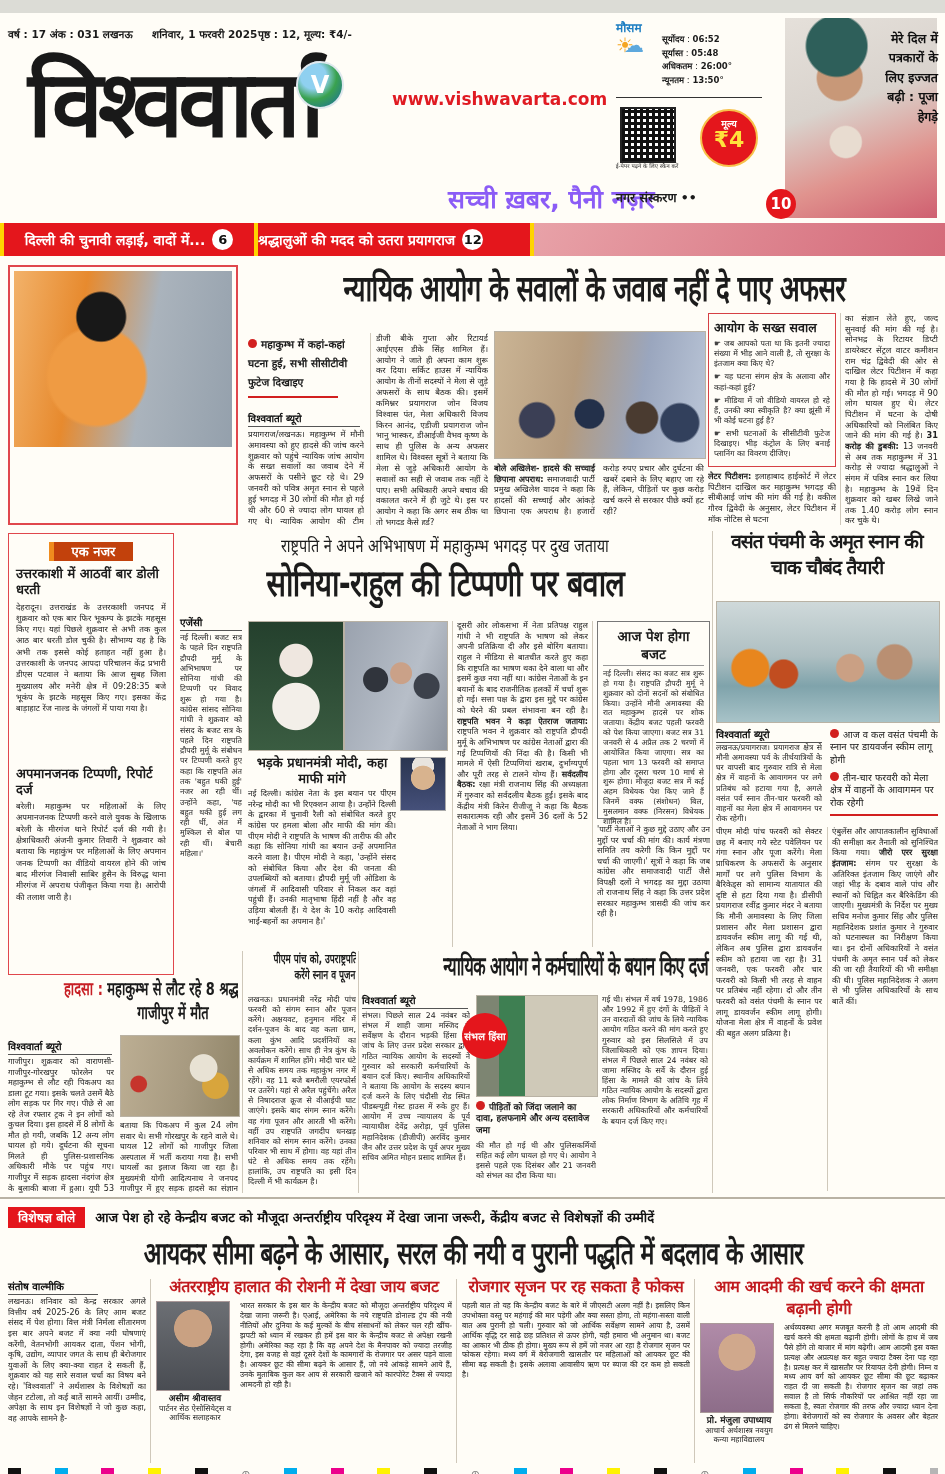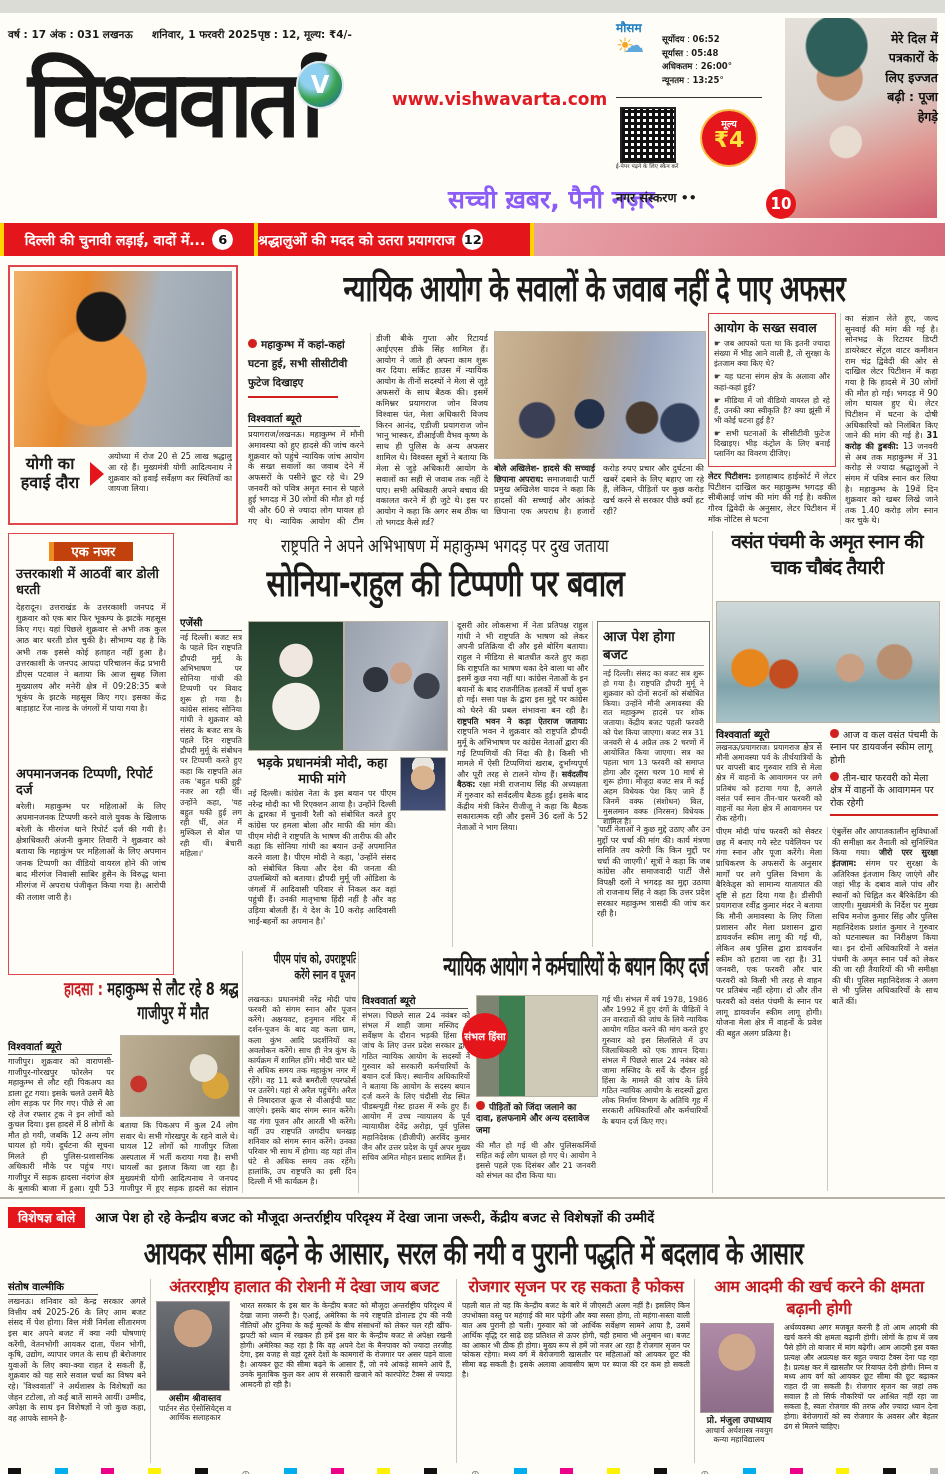--- a/index.html
+++ b/index.html
@@ -39,21 +39,21 @@
   <div class="abs bl" style="left:392px;top:76px;font-size:17px;color:#e01b22;z-index:4;text-shadow:0 0 3px #fff,0 0 3px #fff">www.vishwavarta.com</div>
   <div class="abs bl" style="left:448px;top:168px;font-size:25px;color:#8b5cf6">सच्ची ख़बर, पैनी नज़र</div>
 
   <div class="abs" style="left:616px;top:6px;width:146px;height:78px;border-bottom:1.5px solid #333">
     <div class="bl" style="color:#1d7ec2;font-size:12px">मौसम</div>
     <div class="abs" style="left:0;top:14px;width:42px;height:40px;font-size:20px"><span style="color:#f5a623">☀</span><span style="color:#5da8dd;margin-left:-10px">☁</span></div>
     <div class="abs" style="left:46px;top:14px;width:100px;font-size:8.5px;line-height:1.6">
       <div><span class="bl">सूर्योदय</span> : <span class="bl">06:52</span></div>
       <div><span class="bl">सूर्यास्त</span> : <span class="bl">05:48</span></div>
       <div><span class="bl">अधिकतम</span> : <span class="bl">26:00°</span></div>
-      <div><span class="bl">न्यूनतम</span> : <span class="bl">13:25°</span></div>
+      <div><span class="bl">न्यूनतम</span> : <span class="bl">13:50°</span></div>
     </div>
   </div>
 
   <div class="abs" style="left:620px;top:94px;width:52px;height:52px;border:2px solid #222;background:
     repeating-linear-gradient(0deg,#111 0 3px,transparent 3px 6px),
     repeating-linear-gradient(90deg,#111 0 3px,#fff 3px 6px)"></div>
   <div class="abs" style="left:610px;top:150px;width:74px;font-size:5.8px;text-align:center;line-height:1.2">ई-पेपर पढ़ने के लिए स्कैन करें</div>
   <div class="abs bl" style="left:616px;top:176px;font-size:12.5px">नगर संस्करण ••</div>
 
   <div class="abs" style="left:700px;top:96px;width:54px;height:54px;border-radius:50%;background:#e4161c;border:2px solid #f7c14b;text-align:center">
@@ -82,25 +82,20 @@
     </div>
     <div style="width:4px;height:100%;background:#ffd400"></div>
     <div style="flex:1;height:100%;background:linear-gradient(120deg,#e8a2a8,#d46a79)"></div>
   </div>
 
   <div class="abs" style="left:8px;top:252px;width:230px;height:260px;border:2px solid #e0474c;padding:4px;box-sizing:border-box">
     <div style="width:100%;height:176px;background:
       radial-gradient(circle at 40% 26%,#181818 0 13%,transparent 14%),
       radial-gradient(circle at 38% 60%,#ef9b43 0 28%,transparent 30%),
       linear-gradient(100deg,#f2b26a 0%,#e78a2e 30%,#aab3bc 60%,#94a0ac 100%)"></div>
-    <div style="display:flex;align-items:center;margin-top:5px;gap:4px">
-      <div class="bl" style="width:72px;font-size:16px;line-height:1.15;text-align:center">योगी का हवाई दौरा</div>
-      <div style="width:0;height:0;border-top:12px solid transparent;border-bottom:12px solid transparent;border-left:14px solid #e4161c"></div>
-      <div class="j" style="flex:1;font-size:8px;line-height:1.35">अयोध्या में रोज 20 से 25 लाख श्रद्धालु आ रहे हैं। मुख्यमंत्री योगी आदित्यनाथ ने शुक्रवार को हवाई सर्वेक्षण कर स्थितियों का जायजा लिया।</div>
-    </div>
   </div>
 
   <div class="abs" style="left:246px;top:250px;width:692px;height:58px;text-align:center;overflow:hidden">
     <span class="scalewrap bl" style="font-size:36px;transform:scaleX(0.72);letter-spacing:-1px">न्यायिक आयोग के सवालों के जवाब नहीं दे पाए अफसर</span>
   </div>
 
   <div class="abs" style="left:248px;top:320px;width:118px">
     <span class="dot"></span><span class="bl" style="font-size:10.5px;line-height:1.45">महाकुम्भ में कहां-कहां घटना हुई, सभी सीसीटीवी फुटेज दिखाइए</span>
     <div style="width:90px;height:2px;background:#d2201f;margin-top:5px"></div>
   </div>
@@ -172,21 +167,21 @@
     <div class="j" style="font-size:8px;line-height:1.33;margin-top:3px">नई दिल्ली। कांग्रेस नेता के इस बयान पर पीएम नरेन्द्र मोदी का भी रिएक्शन आया है। उन्होंने दिल्ली के द्वारका में चुनावी रैली को संबोधित करते हुए कांग्रेस पर हमला बोला और माफी की मांग की। पीएम मोदी ने राष्ट्रपति के भाषण की तारीफ की और कहा कि सोनिया गांधी का बयान उन्हें अपमानित करने वाला है। पीएम मोदी ने कहा, 'उन्होंने संसद को संबोधित किया और देश की जनता की उपलब्धियों को बताया। द्रौपदी मुर्मू जी ओडिशा के जंगलों में आदिवासी परिवार से निकल कर वहां पहुंची हैं। उनकी मातृभाषा हिंदी नहीं है और वह उड़िया बोलती हैं। ये देश के 10 करोड़ आदिवासी भाई-बहनों का अपमान है।'</div>
   </div>
 
   <div class="rule" style="left:452px;top:608px;height:326px"></div>
   <div class="abs j" style="left:457px;top:608px;width:131px;height:326px;font-size:8px;line-height:1.33">
     <span>दूसरी ओर लोकसभा में नेता प्रतिपक्ष राहुल गांधी ने भी राष्ट्रपति के भाषण को लेकर अपनी प्रतिक्रिया दी और इसे बोरिंग बताया। राहुल ने मीडिया से बातचीत करते हुए कहा कि राष्ट्रपति का भाषण थका देने वाला था और इसमें कुछ नया नहीं था। कांग्रेस नेताओं के इन बयानों के बाद राजनीतिक हलकों में चर्चा शुरू हो गई। सत्ता पक्ष के द्वारा इस मुद्दे पर कांग्रेस को घेरने की प्रबल संभावना बन रही है।</span> <span class="bl">राष्ट्रपति भवन ने कड़ा ऐतराज जताया:</span><span> राष्ट्रपति भवन ने शुक्रवार को राष्ट्रपति द्रौपदी मुर्मू के अभिभाषण पर कांग्रेस नेताओं द्वारा की गई टिप्पणियों की निंदा की है। किसी भी मामले में ऐसी टिप्पणियां खराब, दुर्भाग्यपूर्ण और पूरी तरह से टालने योग्य हैं।</span> <span class="bl">सर्वदलीय बैठक:</span><span> रक्षा मंत्री राजनाथ सिंह की अध्यक्षता में गुरुवार को सर्वदलीय बैठक हुई। इसके बाद केंद्रीय मंत्री किरेन रीजीजू ने कहा कि बैठक सकारात्मक रही और इसमें 36 दलों के 52 नेताओं ने भाग लिया।</span>
   </div>
 
   <div class="rule" style="left:592px;top:608px;height:326px"></div>
   <div class="abs" style="left:597px;top:608px;width:113px;height:198px;border:1px solid #777;padding:5px;box-sizing:border-box">
-    <div class="bl" style="font-size:13.5px;text-align:left;border-bottom:1px solid #999;padding-bottom:2px">आज पेश होगा बजट</div>
+    <div class="bl" style="font-size:13.5px;text-align:center;border-bottom:1px solid #999;padding-bottom:2px">आज पेश होगा बजट</div>
     <div class="j" style="font-size:7.6px;line-height:1.3;margin-top:3px;height:158px">नई दिल्ली। संसद का बजट सत्र शुरू हो गया है। राष्ट्रपति द्रौपदी मुर्मू ने शुक्रवार को दोनों सदनों को संबोधित किया। उन्होंने मौनी अमावस्या की रात महाकुम्भ हादसे पर शोक जताया। केंद्रीय बजट पहली फरवरी को पेश किया जाएगा। बजट सत्र 31 जनवरी से 4 अप्रैल तक 2 चरणों में आयोजित किया जाएगा। सत्र का पहला भाग 13 फरवरी को समाप्त होगा और दूसरा चरण 10 मार्च से शुरू होगा। मौजूदा बजट सत्र में कई अहम विधेयक पेश किए जाने हैं जिनमें वक्फ (संशोधन) बिल, मुसलमान वक्फ (निरसन) विधेयक शामिल है।</div>
   </div>
   <div class="abs j" style="left:597px;top:812px;width:113px;height:122px;font-size:8px;line-height:1.32">'पार्टी नेताओं ने कुछ मुद्दे उठाए और उन मुद्दों पर चर्चा की मांग की। कार्य मंत्रणा समिति तय करेगी कि किन मुद्दों पर चर्चा की जाएगी।' सूत्रों ने कहा कि जब कांग्रेस और समाजवादी पार्टी जैसे विपक्षी दलों ने भगदड़ का मुद्दा उठाया तो राजनाथ सिंह ने कहा कि उत्तर प्रदेश सरकार महाकुम्भ त्रासदी की जांच कर रही है।</div>
 
   <div class="rule" style="left:712px;top:518px;height:662px"></div>
   <div class="abs bl" style="left:716px;top:516px;width:222px;height:66px;font-size:19px;line-height:1.35;text-align:center;letter-spacing:-1px;overflow:hidden">वसंत पंचमी के अमृत स्नान की चाक चौबंद तैयारी</div>
   <div class="photo" style="left:716px;top:588px;width:222px;height:120px;background:
       radial-gradient(circle at 15% 55%,#e8861e 0 9%,transparent 10%),
       radial-gradient(circle at 30% 60%,#c14d20 0 8%,transparent 9%),
       radial-gradient(circle at 60% 55%,#caa084 0 9%,transparent 10%),

